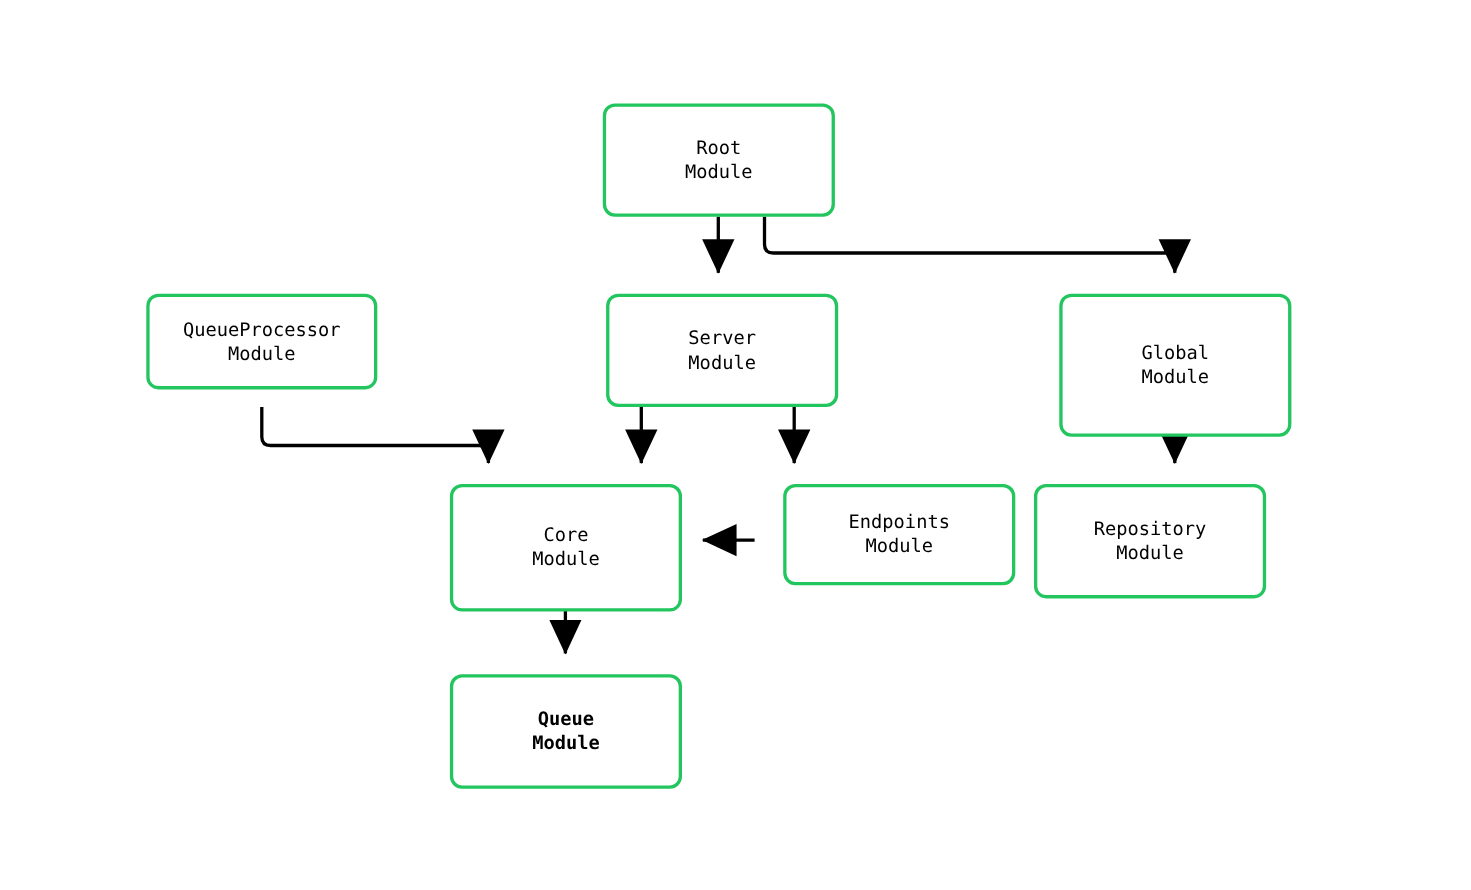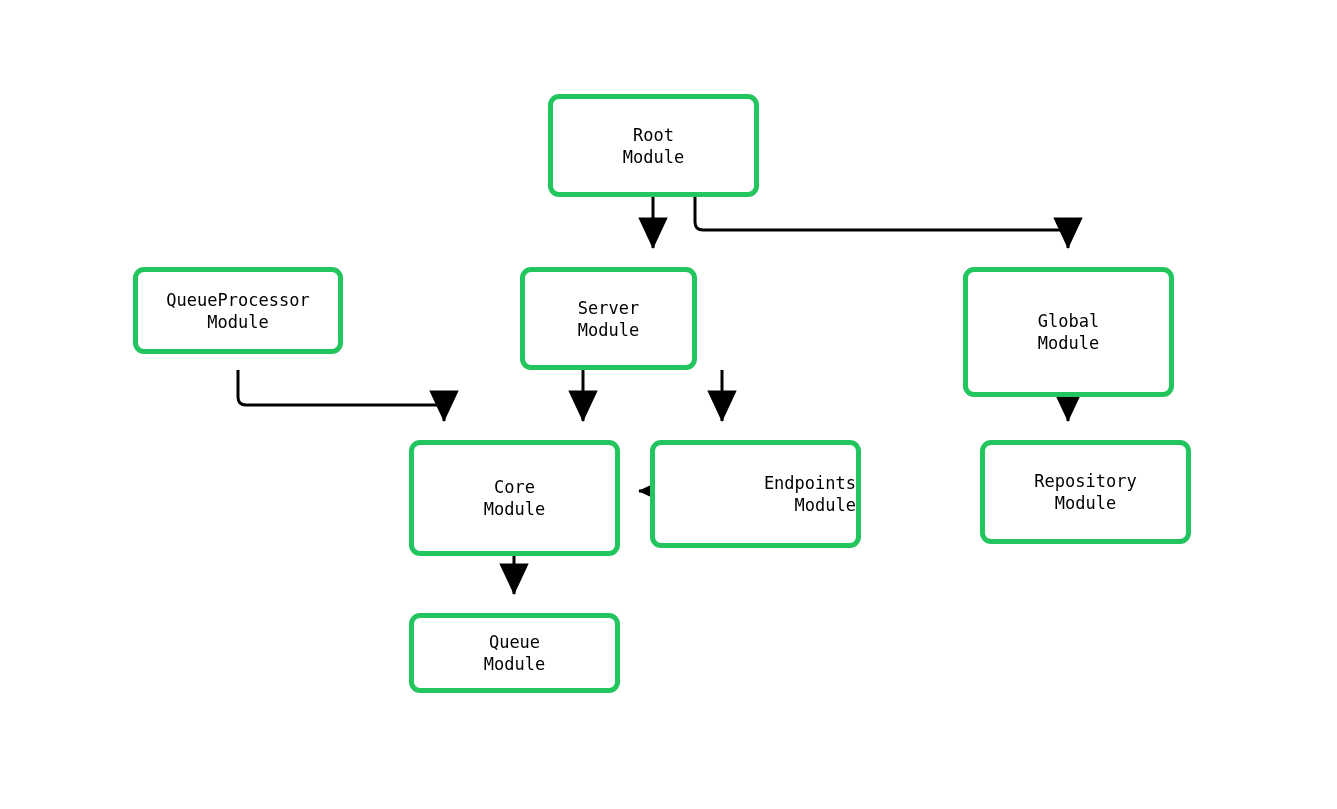--- a/index.html
+++ b/index.html
@@ -20,21 +20,21 @@
     left: 0;
     top: 0;
     width: 1337px;
     height: 809px;
     pointer-events: none;
   }
   .node {
     position: absolute;
     box-sizing: border-box;
     background: #ffffff;
-    border: 5px solid #22c55e;
+    border: 3px solid #22c55e;
     border-radius: 11px;
     display: flex;
     flex-direction: column;
     align-items: center;
     justify-content: center;
     z-index: 2;
   }
   .node-label {
     font-family: "DejaVu Sans Mono", "Liberation Mono", monospace;
     font-size: 17px;
@@ -71,43 +71,43 @@
   <div class="node" style="left: 548px; top: 94px; width: 211px; height: 103px;">
     <div class="node-label">Root</div>
     <div class="node-label">Module</div>
   </div>
 
   <div class="node" style="left: 133px; top: 267px; width: 210px; height: 87px;">
     <div class="node-label">QueueProcessor</div>
     <div class="node-label">Module</div>
   </div>
 
-  <div class="node" style="left: 520px; top: 267px; width: 177px; height: 103px;">
+  <div class="node" style="left: 551px; top: 267px; width: 211px; height: 103px;">
     <div class="node-label">Server</div>
     <div class="node-label">Module</div>
   </div>
 
   <div class="node" style="left: 963px; top: 267px; width: 211px; height: 130px;">
     <div class="node-label">Global</div>
     <div class="node-label">Module</div>
   </div>
 
   <div class="node" style="left: 409px; top: 440px; width: 211px; height: 116px;">
     <div class="node-label">Core</div>
     <div class="node-label">Module</div>
   </div>
 
-  <div class="node" style="left: 650px; top: 440px; width: 211px; height: 108px; align-items: flex-end;">
+  <div class="node" style="left: 712px; top: 440px; width: 211px; height: 92px;">
     <div class="node-label">Endpoints</div>
     <div class="node-label">Module</div>
   </div>
 
-  <div class="node" style="left: 980px; top: 440px; width: 211px; height: 104px;">
+  <div class="node" style="left: 940px; top: 440px; width: 211px; height: 104px;">
     <div class="node-label">Repository</div>
     <div class="node-label">Module</div>
   </div>
 
-  <div class="node" style="left: 409px; top: 613px; width: 211px; height: 80px;">
+  <div class="node" style="left: 409px; top: 613px; width: 211px; height: 104px; font-weight: bold;">
     <div class="node-label">Queue</div>
     <div class="node-label">Module</div>
   </div>
 
 </div>
 
 </body></html>

